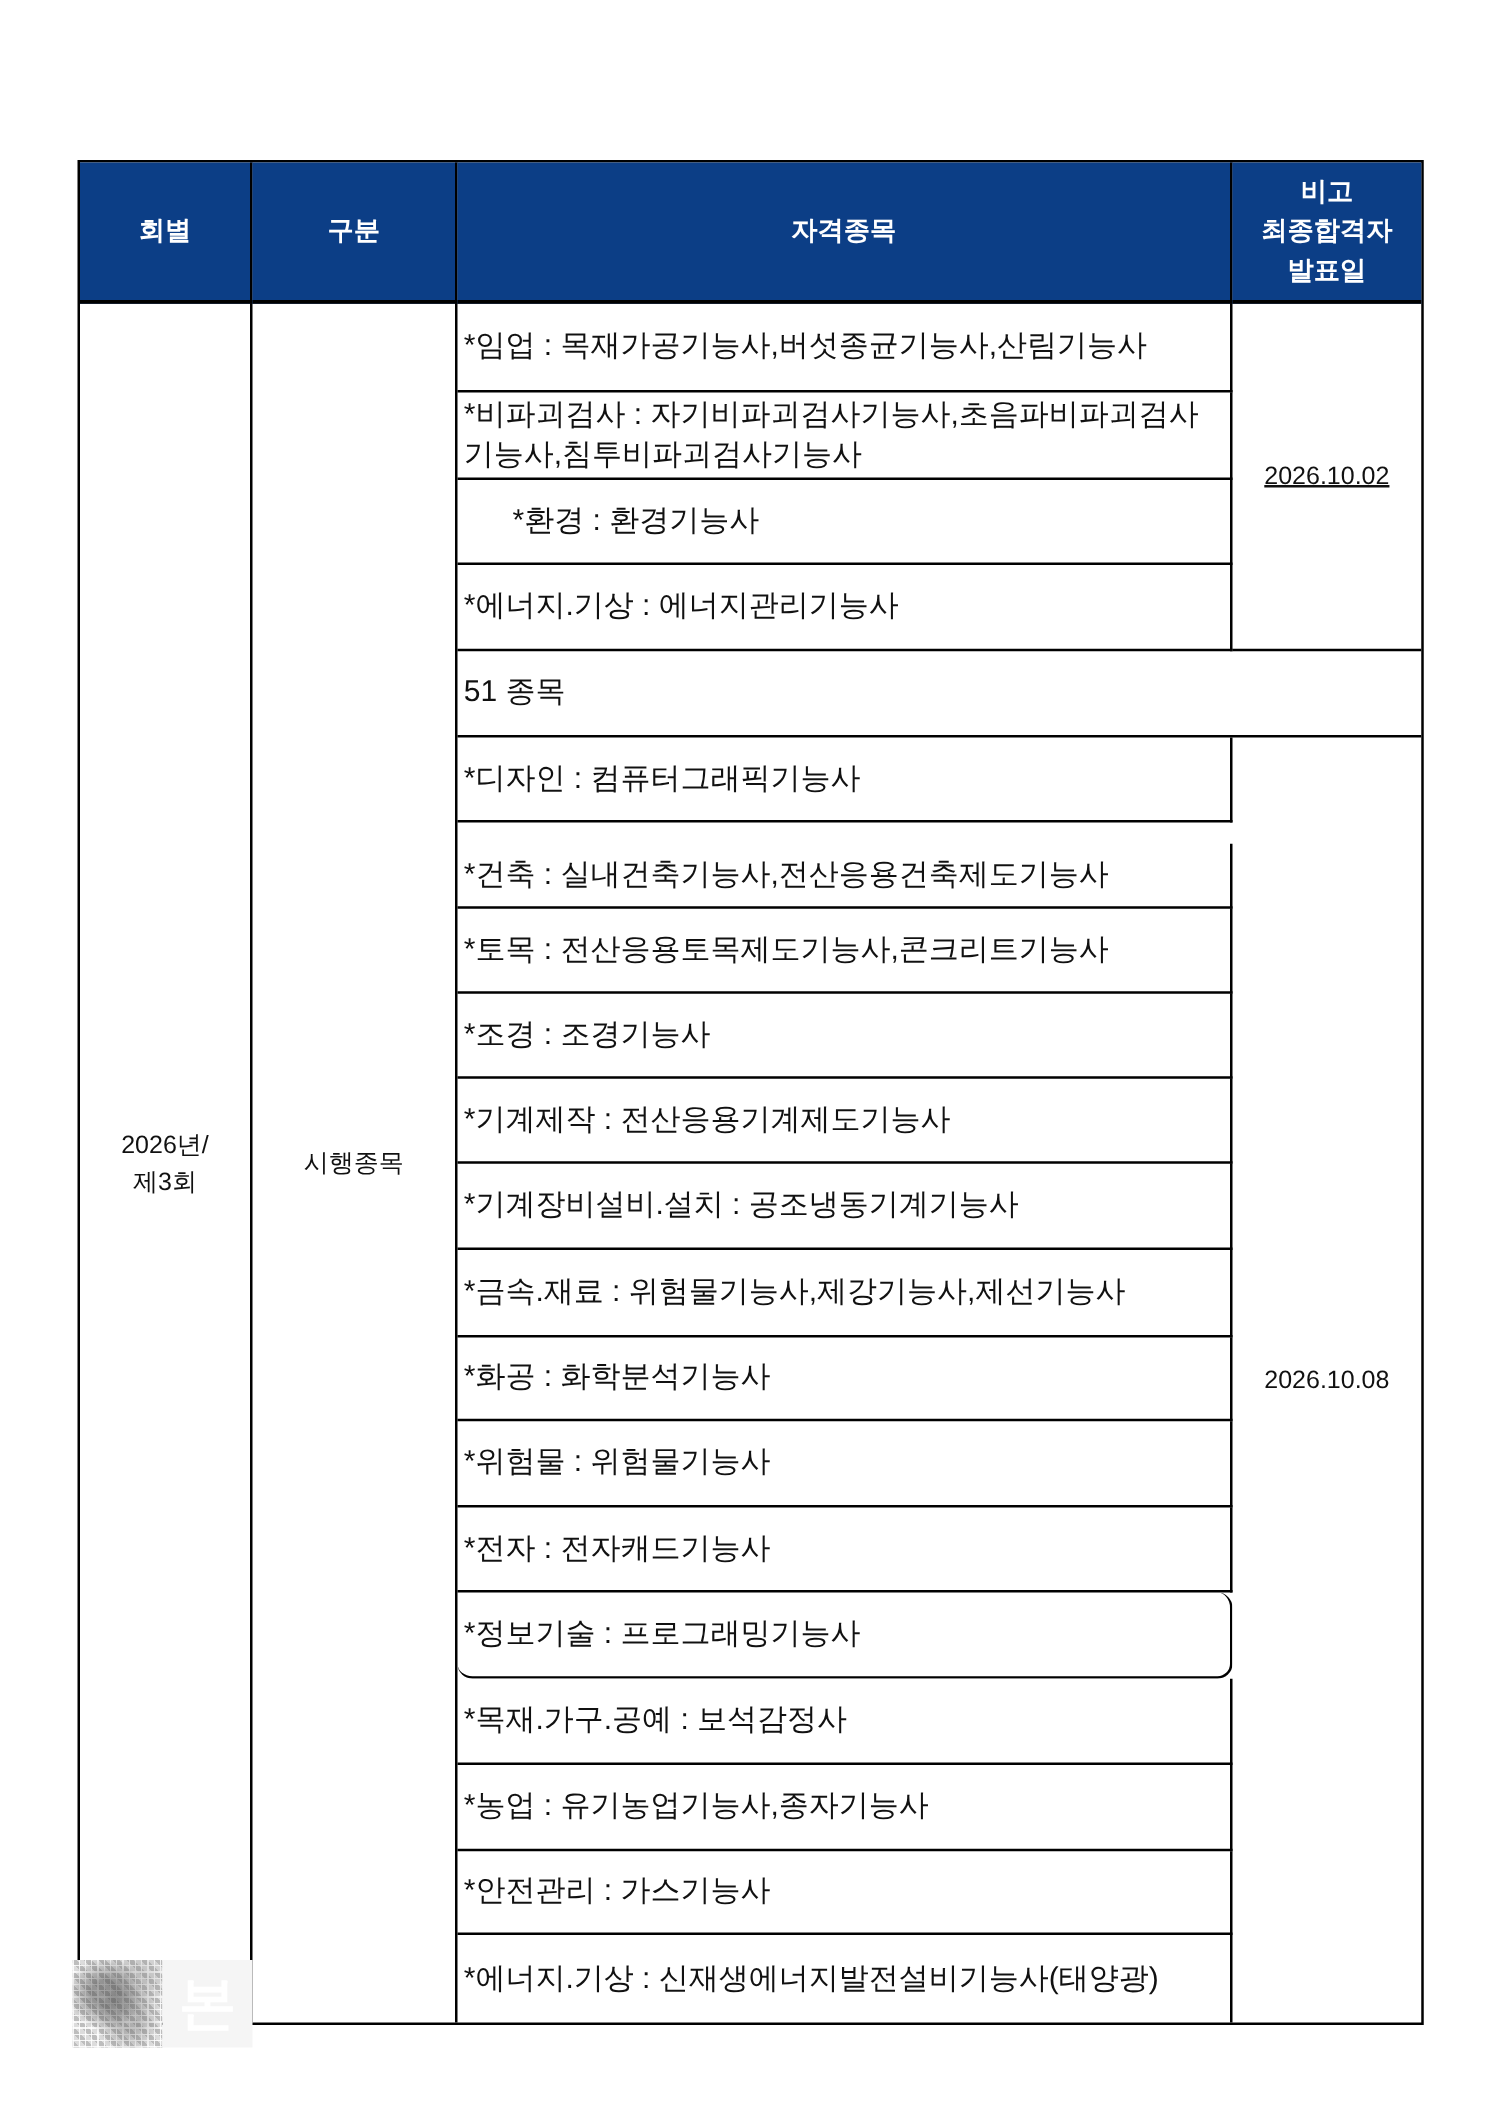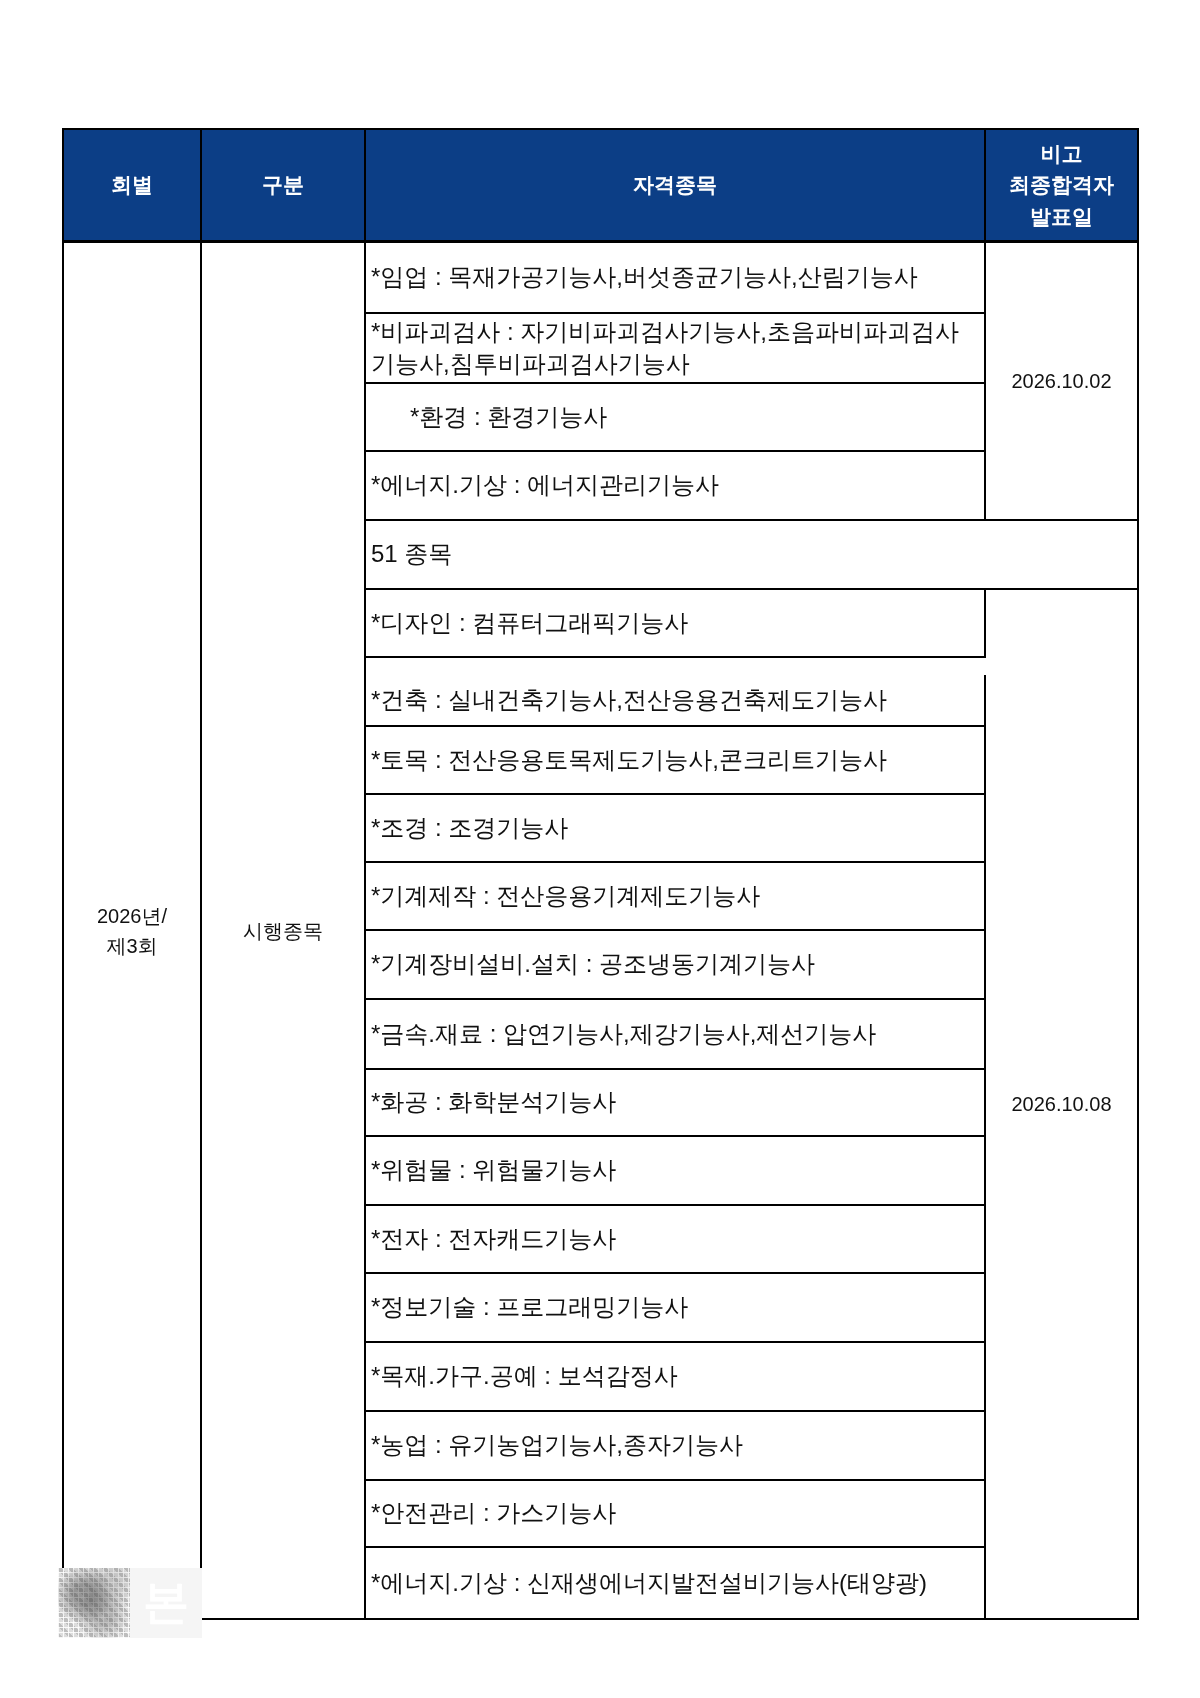--- a/index.html
+++ b/index.html
@@ -43,21 +43,21 @@
     border-bottom:2px solid var(--border,#000000);
     grid-column:3;
     word-break:break-all;
   }
   .item.span-cell{grid-column:3 / 5;border-right:none;}
   .item.no-bb{border-bottom:none;}
   .remark{
     display:flex;align-items:center;justify-content:center;
     font-size:20px;grid-column:4;
   }
-  .remark-a{grid-row:2 / 6;border-bottom:2px solid var(--border,#000000);}
+  .remark-a{grid-row:2 / 6;border-bottom:2px solid var(--border,#000000);text-decoration:underline;}
   .remark-b{grid-row:7 / -1;}
   .col-session{grid-column:1;}
   .col-category{grid-column:2;}
   .mosaic{
     position:absolute;left:58px;top:1568px;width:72px;height:70px;
     background:
       radial-gradient(circle at 35% 38%, rgba(60,60,60,.45) 0 16%, transparent 46%),
       radial-gradient(circle at 62% 68%, rgba(90,90,90,.35) 0 14%, transparent 42%),
       radial-gradient(circle at 70% 25%, rgba(120,120,120,.30) 0 12%, transparent 38%),
       repeating-linear-gradient(0deg, rgba(255,255,255,.85) 0 1px, transparent 1px 5px),
@@ -93,25 +93,25 @@
     <div class="cell item" style="grid-row: 3;">*비파괴검사 : 자기비파괴검사기능사,초음파비파괴검사기능사,침투비파괴검사기능사</div>
     <div class="cell item" style="grid-row: 4; padding-left: 44px;">*환경 : 환경기능사</div>
     <div class="cell item" style="grid-row: 5;">*에너지.기상 : 에너지관리기능사</div>
     <div class="cell item span-cell" style="grid-row: 6;">51 종목</div>
     <div class="cell item" style="grid-row: 7;">*디자인 : 컴퓨터그래픽기능사</div>
     <div class="cell item" style="grid-row: 8; margin-top: 17px;">*건축 : 실내건축기능사,전산응용건축제도기능사</div>
     <div class="cell item" style="grid-row: 9;">*토목 : 전산응용토목제도기능사,콘크리트기능사</div>
     <div class="cell item" style="grid-row: 10;">*조경 : 조경기능사</div>
     <div class="cell item" style="grid-row: 11;">*기계제작 : 전산응용기계제도기능사</div>
     <div class="cell item" style="grid-row: 12;">*기계장비설비.설치 : 공조냉동기계기능사</div>
-    <div class="cell item" style="grid-row: 13;">*금속.재료 : 압연기능사,제강기능사,제선기능사</div>
+    <div class="cell item" style="grid-row: 13;">*금속.재료 : 위험물기능사,제강기능사,제선기능사</div>
     <div class="cell item" style="grid-row: 14;">*화공 : 화학분석기능사</div>
     <div class="cell item" style="grid-row: 15;">*위험물 : 위험물기능사</div>
     <div class="cell item" style="grid-row: 16;">*전자 : 전자캐드기능사</div>
-    <div class="cell item" style="grid-row: 17;">*정보기술 : 프로그래밍기능사</div>
+    <div class="cell item" style="grid-row: 17; border-radius: 12px;">*정보기술 : 프로그래밍기능사</div>
     <div class="cell item" style="grid-row: 18;">*목재.가구.공예 : 보석감정사</div>
     <div class="cell item" style="grid-row: 19;">*농업 : 유기농업기능사,종자기능사</div>
     <div class="cell item" style="grid-row: 20;">*안전관리 : 가스기능사</div>
     <div class="cell item no-bb" style="grid-row: 21;">*에너지.기상 : 신재생에너지발전설비기능사(태양광)</div>
   </div>
 
 <div class="mosaic"></div>
 <div class="stamp">
   <span>본</span>
 </div>

